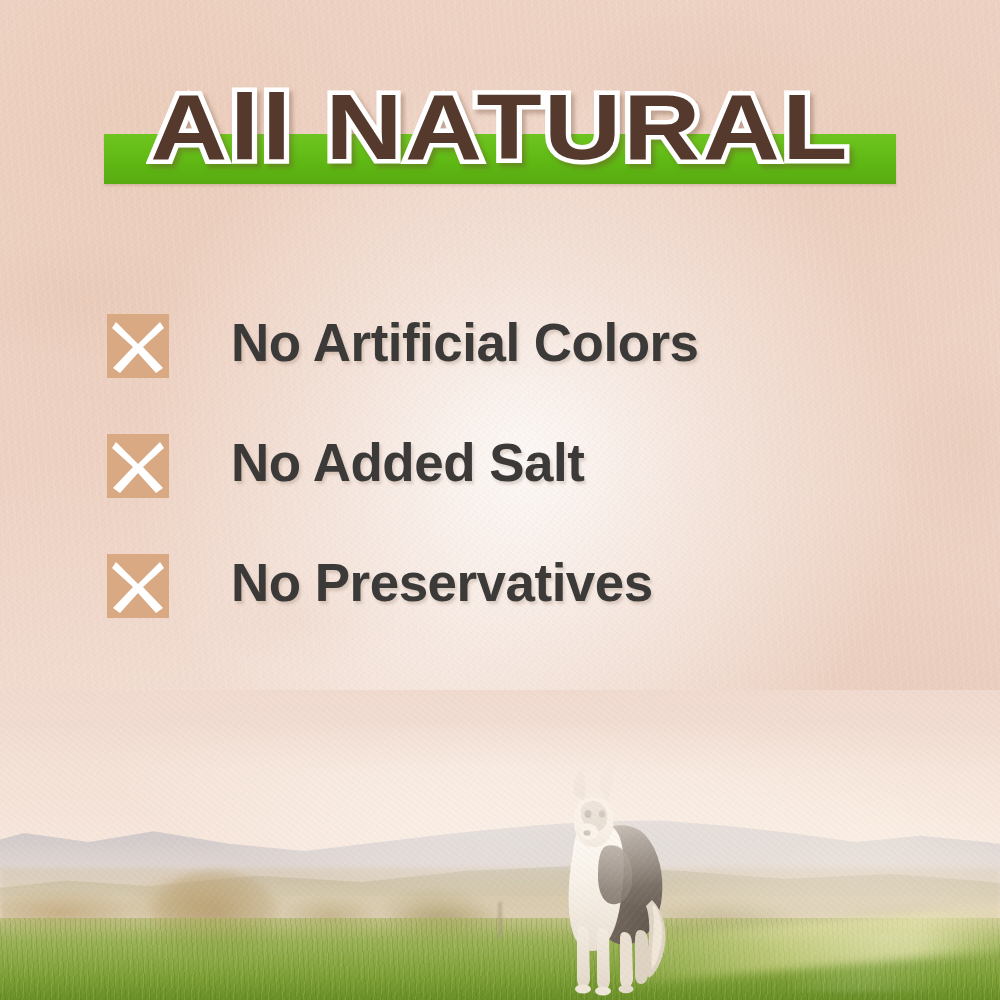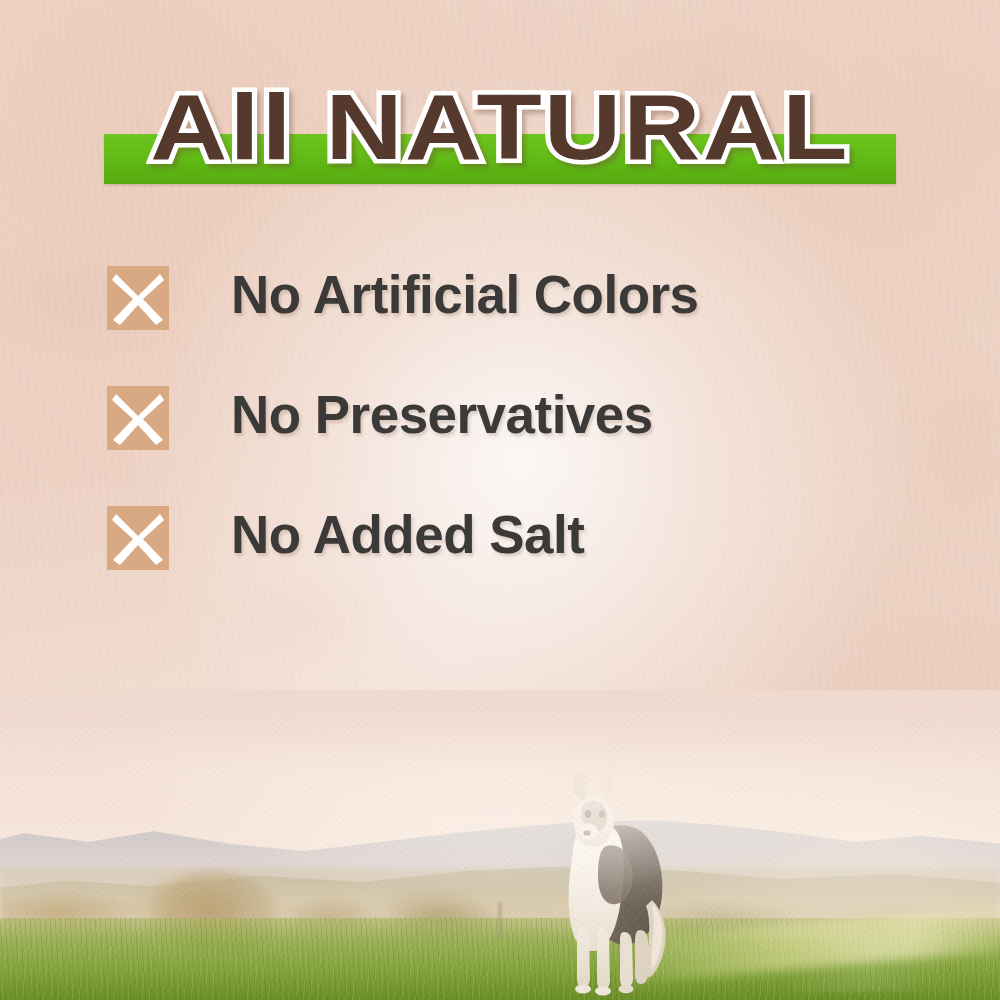--- a/index.html
+++ b/index.html
@@ -107,21 +107,21 @@
   .feature-list {
     position: absolute;
     left: 0;
     top: 258px;
     width: 1000px;
   }
   .feature-row {
     position: relative;
     height: 120px;
     display: flex;
-    align-items: flex-start;
+    align-items: flex-end;
   }
   .xbox {
     position: relative;
     margin-left: 107px;
     margin-top: 8px;
     width: 62px;
     height: 64px;
     background: #d9a983;
     flex: 0 0 auto;
   }
@@ -342,30 +342,30 @@
       <div class="feature-label">No Artificial Colors</div>
     </div>
 
 
     <div class="feature-row">
       <div class="xbox">
         <svg viewBox="0 0 62 64" aria-hidden="true">
           <path d="M9 8 L31 30 L53 8 L57 14 L36 33 L56 54 L49 59 L31 39 L13 59 L6 54 L26 33 L5 14 Z" fill="#ffffff"></path>
         </svg>
       </div>
-      <div class="feature-label">No Preservatives</div>
+      <div class="feature-label">No Added Salt</div>
     </div>
 
     <div class="feature-row">
       <div class="xbox">
         <svg viewBox="0 0 62 64" aria-hidden="true">
           <path d="M9 8 L31 30 L53 8 L57 14 L36 33 L56 54 L49 59 L31 39 L13 59 L6 54 L26 33 L5 14 Z" fill="#ffffff"></path>
         </svg>
       </div>
-      <div class="feature-label">No Added Salt</div>
+      <div class="feature-label">No Preservatives</div>
     </div>
 
   </div>
 
   <div class="photo">
     <div class="photo-sky"></div>
     <div class="ridge-far"></div>
     <div class="ridge-mid"></div>
     <div class="brush-band"></div>
     <div class="bush"></div>

